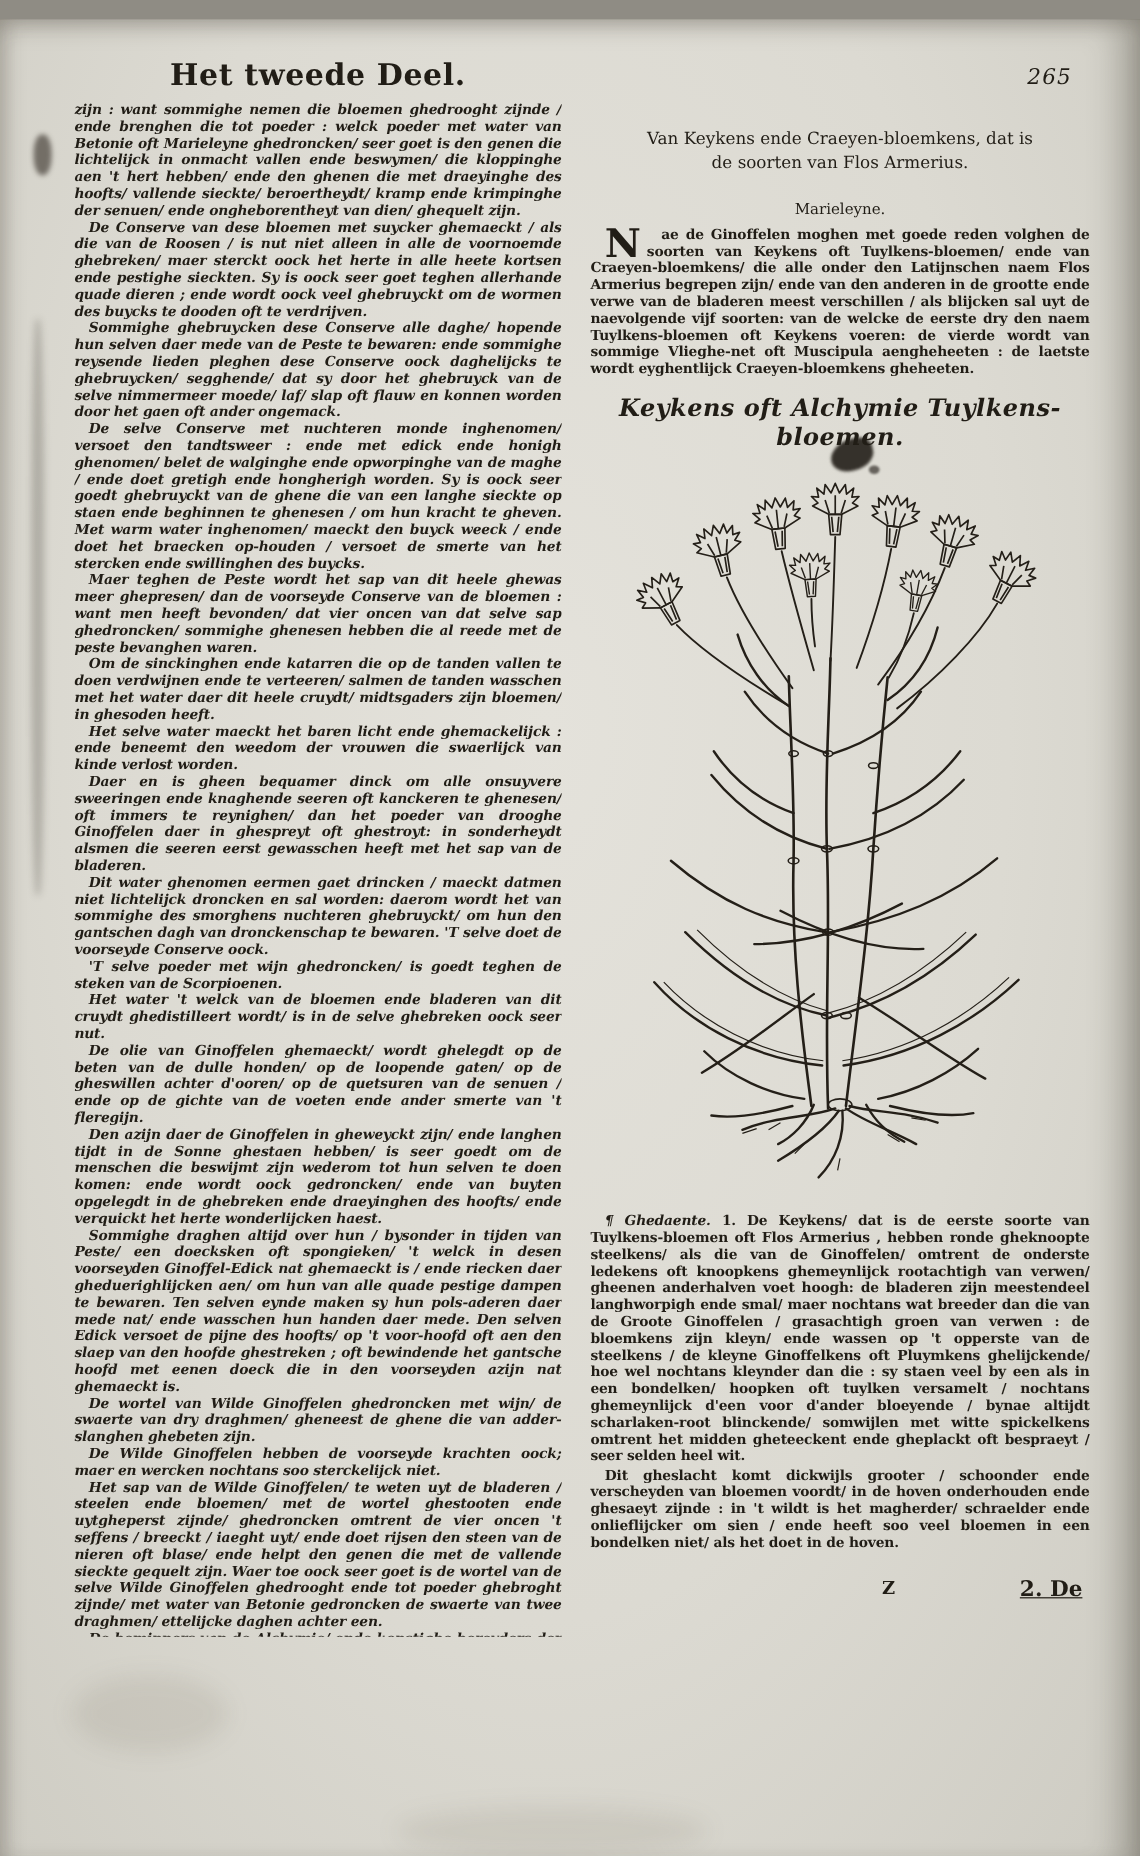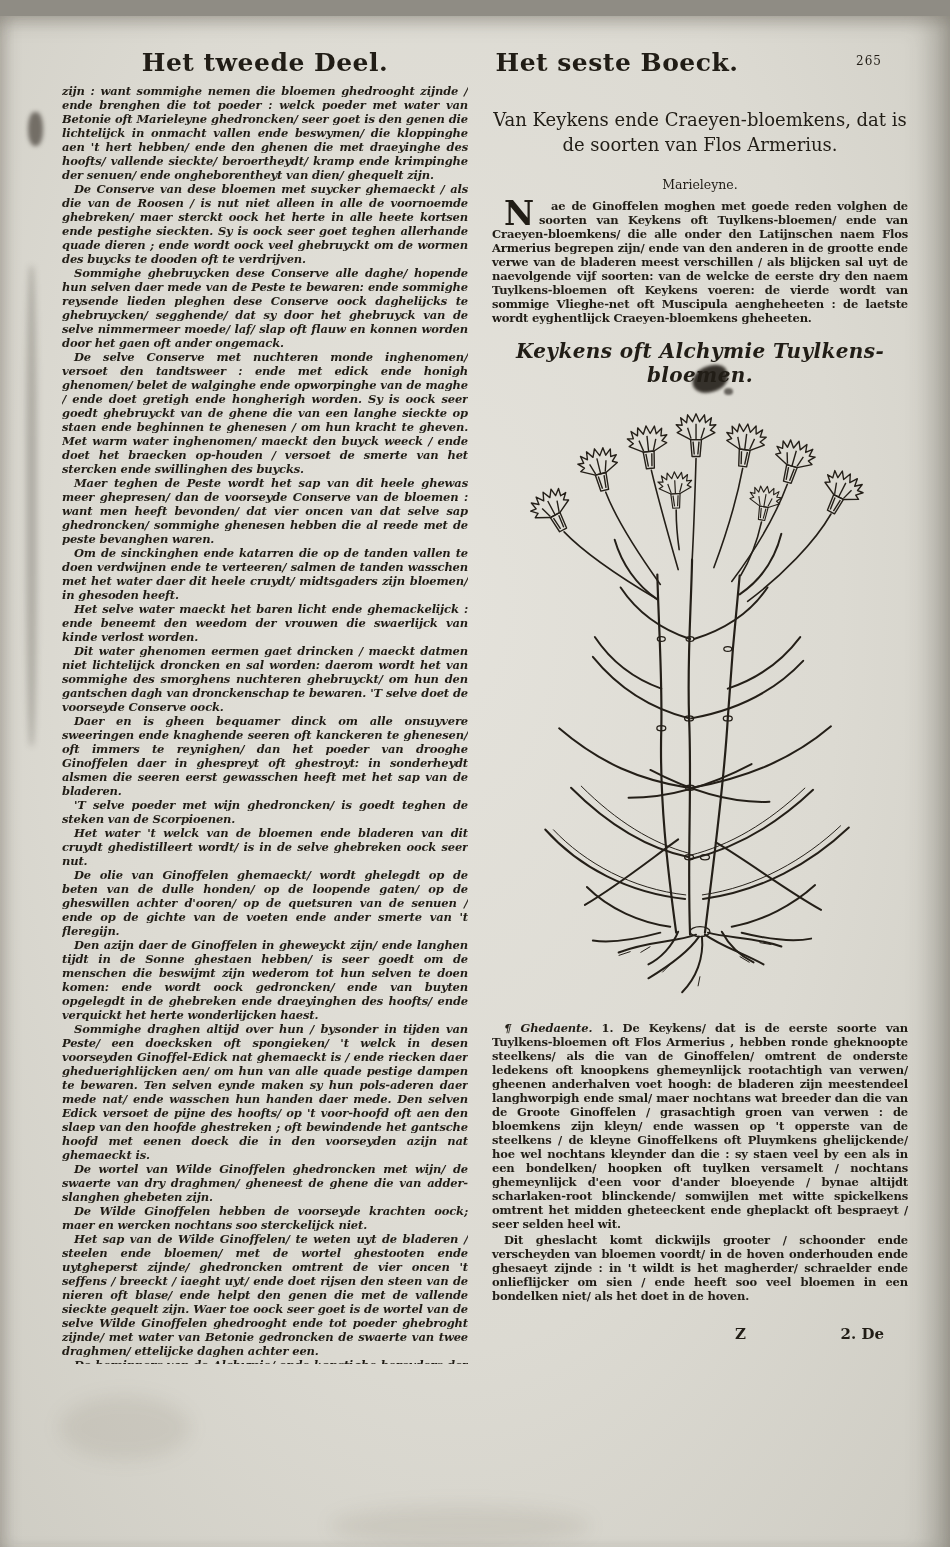--- a/index.html
+++ b/index.html
@@ -6,41 +6,41 @@
   .page{
     position:relative;width:950px;height:1547px;margin:16px auto;overflow:hidden;
     background:radial-gradient(ellipse at 48% 38%, #e4e2db 0%, #dcdad2 55%, #cdcbc2 100%);
     box-shadow:inset -18px 0 26px rgba(55,50,40,0.28), inset 0 -10px 16px rgba(55,50,40,0.14),
                inset 0 8px 12px rgba(55,50,40,0.10), inset 10px 0 14px rgba(55,50,40,0.10);
     font-family:"DejaVu Serif", serif;color:#211d16;
   }
   .running-head{position:absolute;top:32px;font-size:25px;font-weight:bold;letter-spacing:0.5px;}
   .rh-left{left:62px;width:406px;text-align:center;}
   .rh-right{left:492px;width:250px;text-align:center;}
-  .folio{position:absolute;top:38px;left:856px;font-size:12px;letter-spacing:1px;}
+  .folio{position:absolute;top:38px;left:856px;font-size:18px;letter-spacing:1px;font-style:italic;}
   .col{position:absolute;}
   .col-left{left:62px;top:68px;width:406px;height:1280px;overflow:hidden;font-style:italic;}
   .col-right{left:492px;top:78px;width:416px;}
   p.para{margin:0;text-align:justify;font-size:11.5px;line-height:14px;
          font-weight:600;letter-spacing:-0.15px;text-indent:12px;}
   p.first{text-indent:0;}
   .cap-head{text-align:center;font-size:15px;letter-spacing:3px;word-spacing:5px;margin-top:4px;}
-  .cap-title{text-align:center;font-size:18px;line-height:1.4;margin-top:13px;}
+  .cap-title{text-align:center;font-size:14px;line-height:1.4;margin-top:13px;}
   .ital{}
   .sect-head{text-align:center;font-size:12.5px;margin-top:20px;}
   p.intro{margin-top:7px;}
   .dropcap{float:left;font-size:33px;line-height:27px;font-weight:bold;padding:1px 5px 0 0;}
   .fig-head{margin-top:14px;text-align:center;font-size:20px;font-weight:bold;font-style:italic;letter-spacing:0.4px;}
   .fig{margin-top:4px;text-align:center;height:628px;}
   p.ghed{margin-top:2px;}
   .lead{font-style:italic;font-weight:bold;}
   p.closing{margin-top:2px;}
   .sig-row{position:relative;margin-top:22px;height:20px;}
   .sig{position:absolute;left:243px;font-size:15px;font-weight:bold;}
-  .catch{position:absolute;right:24px;font-size:15px;font-weight:600;}
+  .catch{position:absolute;right:6px;font-size:18px;font-weight:600;text-decoration:underline;}
   .stain{position:absolute;pointer-events:none;}
   .s1{left:692px;top:350px;width:36px;height:26px;background:rgba(24,19,13,0.85);
       border-radius:62% 40% 55% 48%;filter:blur(1.5px);transform:rotate(-14deg);}
   .s1b{left:724px;top:372px;width:9px;height:7px;background:rgba(24,19,13,0.6);border-radius:50%;filter:blur(1px);}
   .s2{left:28px;top:96px;width:15px;height:34px;background:rgba(32,26,18,0.55);border-radius:45%;filter:blur(2px);}
   .s3{left:26px;top:250px;width:11px;height:480px;background:rgba(38,32,22,0.22);border-radius:40%;filter:blur(3px);}
   .s4{left:60px;top:1380px;width:130px;height:64px;background:rgba(95,88,70,0.10);border-radius:50%;filter:blur(9px);}
   .s5{left:330px;top:1490px;width:260px;height:40px;background:rgba(95,88,70,0.10);border-radius:50%;filter:blur(9px);}
 </style>
 </head>
@@ -49,33 +49,32 @@
 <div class="page">
 
   <div class="stain s1"></div>
   <div class="stain s1b"></div>
   <div class="stain s2"></div>
   <div class="stain s3"></div>
   <div class="stain s4"></div>
   <div class="stain s5"></div>
 
   <div class="running-head rh-left">Het tweede Deel.</div>
-  <div class="running-head rh-right">Het seste Boeck.</div>
   <div class="folio">265</div>
 
   <div class="col col-left">
     <p class="para first">zijn : want sommighe nemen die bloemen ghedrooght zijnde / ende brenghen die tot poeder : welck poeder met water van Betonie oft Marieleyne ghedroncken/ seer goet is den genen die lichtelijck in onmacht vallen ende beswymen/ die kloppinghe aen 't hert hebben/ ende den ghenen die met draeyinghe des hoofts/ vallende sieckte/ beroertheydt/ kramp ende krimpinghe der senuen/ ende ongheborentheyt van dien/ ghequelt zijn.</p>
     <p class="para">De Conserve van dese bloemen met suycker ghemaeckt / als die van de Roosen / is nut niet alleen in alle de voornoemde ghebreken/ maer sterckt oock het herte in alle heete kortsen ende pestighe sieckten. Sy is oock seer goet teghen allerhande quade dieren ; ende wordt oock veel ghebruyckt om de wormen des buycks te dooden oft te verdrijven.</p>
     <p class="para">Sommighe ghebruycken dese Conserve alle daghe/ hopende hun selven daer mede van de Peste te bewaren: ende sommighe reysende lieden pleghen dese Conserve oock daghelijcks te ghebruycken/ segghende/ dat sy door het ghebruyck van de selve nimmermeer moede/ laf/ slap oft flauw en konnen worden door het gaen oft ander ongemack.</p>
     <p class="para">De selve Conserve met nuchteren monde inghenomen/ versoet den tandtsweer : ende met edick ende honigh ghenomen/ belet de walginghe ende opworpinghe van de maghe / ende doet gretigh ende hongherigh worden. Sy is oock seer goedt ghebruyckt van de ghene die van een langhe sieckte op staen ende beghinnen te ghenesen / om hun kracht te gheven. Met warm water inghenomen/ maeckt den buyck weeck / ende doet het braecken op-houden / versoet de smerte van het stercken ende swillinghen des buycks.</p>
     <p class="para">Maer teghen de Peste wordt het sap van dit heele ghewas meer ghepresen/ dan de voorseyde Conserve van de bloemen : want men heeft bevonden/ dat vier oncen van dat selve sap ghedroncken/ sommighe ghenesen hebben die al reede met de peste bevanghen waren.</p>
     <p class="para">Om de sinckinghen ende katarren die op de tanden vallen te doen verdwijnen ende te verteeren/ salmen de tanden wasschen met het water daer dit heele cruydt/ midtsgaders zijn bloemen/ in ghesoden heeft.</p>
     <p class="para">Het selve water maeckt het baren licht ende ghemackelijck : ende beneemt den weedom der vrouwen die swaerlijck van kinde verlost worden.</p>
+    <p class="para">Daer en is gheen bequamer dinck om alle onsuyvere sweeringen ende knaghende seeren oft kanckeren te ghenesen/ oft immers te reynighen/ dan het poeder van drooghe Ginoffelen daer in ghespreyt oft ghestroyt: in sonderheydt alsmen die seeren eerst gewasschen heeft met het sap van de bladeren.</p>
     <p class="para">Dit water ghenomen eermen gaet drincken / maeckt datmen niet lichtelijck droncken en sal worden: daerom wordt het van sommighe des smorghens nuchteren ghebruyckt/ om hun den gantschen dagh van dronckenschap te bewaren. 'T selve doet de voorseyde Conserve oock.</p>
-    <p class="para">Daer en is gheen bequamer dinck om alle onsuyvere sweeringen ende knaghende seeren oft kanckeren te ghenesen/ oft immers te reynighen/ dan het poeder van drooghe Ginoffelen daer in ghespreyt oft ghestroyt: in sonderheydt alsmen die seeren eerst gewasschen heeft met het sap van de bladeren.</p>
     <p class="para">'T selve poeder met wijn ghedroncken/ is goedt teghen de steken van de Scorpioenen.</p>
     <p class="para">Het water 't welck van de bloemen ende bladeren van dit cruydt ghedistilleert wordt/ is in de selve ghebreken oock seer nut.</p>
     <p class="para">De olie van Ginoffelen ghemaeckt/ wordt ghelegdt op de beten van de dulle honden/ op de loopende gaten/ op de gheswillen achter d'ooren/ op de quetsuren van de senuen / ende op de gichte van de voeten ende ander smerte van 't fleregijn.</p>
     <p class="para">Den azijn daer de Ginoffelen in gheweyckt zijn/ ende langhen tijdt in de Sonne ghestaen hebben/ is seer goedt om de menschen die beswijmt zijn wederom tot hun selven te doen komen: ende wordt oock gedroncken/ ende van buyten opgelegdt in de ghebreken ende draeyinghen des hoofts/ ende verquickt het herte wonderlijcken haest.</p>
     <p class="para">Sommighe draghen altijd over hun / bysonder in tijden van Peste/ een doecksken oft spongieken/ 't welck in desen voorseyden Ginoffel-Edick nat ghemaeckt is / ende riecken daer gheduerighlijcken aen/ om hun van alle quade pestige dampen te bewaren. Ten selven eynde maken sy hun pols-aderen daer mede nat/ ende wasschen hun handen daer mede. Den selven Edick versoet de pijne des hoofts/ op 't voor-hoofd oft aen den slaep van den hoofde ghestreken ; oft bewindende het gantsche hoofd met eenen doeck die in den voorseyden azijn nat ghemaeckt is.</p>
     <p class="para">De wortel van Wilde Ginoffelen ghedroncken met wijn/ de swaerte van dry draghmen/ gheneest de ghene die van adder-slanghen ghebeten zijn.</p>
     <p class="para">De Wilde Ginoffelen hebben de voorseyde krachten oock; maer en wercken nochtans soo sterckelijck niet.</p>
     <p class="para">Het sap van de Wilde Ginoffelen/ te weten uyt de bladeren / steelen ende bloemen/ met de wortel ghestooten ende uytgheperst zijnde/ ghedroncken omtrent de vier oncen 't seffens / breeckt / iaeght uyt/ ende doet rijsen den steen van de nieren oft blase/ ende helpt den genen die met de vallende sieckte gequelt zijn. Waer toe oock seer goet is de wortel van de selve Wilde Ginoffelen ghedrooght ende tot poeder ghebroght zijnde/ met water van Betonie gedroncken de swaerte van twee draghmen/ ettelijcke daghen achter een.</p>
     <p class="para">De beminners van de Alchymie/ ende konstighe bereyders der ghenees-middelen weten uyt de bloemen van alle de soorten van Ginoffelen verscheyden Wateren/ Extractien oft Quintessentien te maken/ seer nut teghen de pest ende alle qualen van het hert.</p>
   </div>

